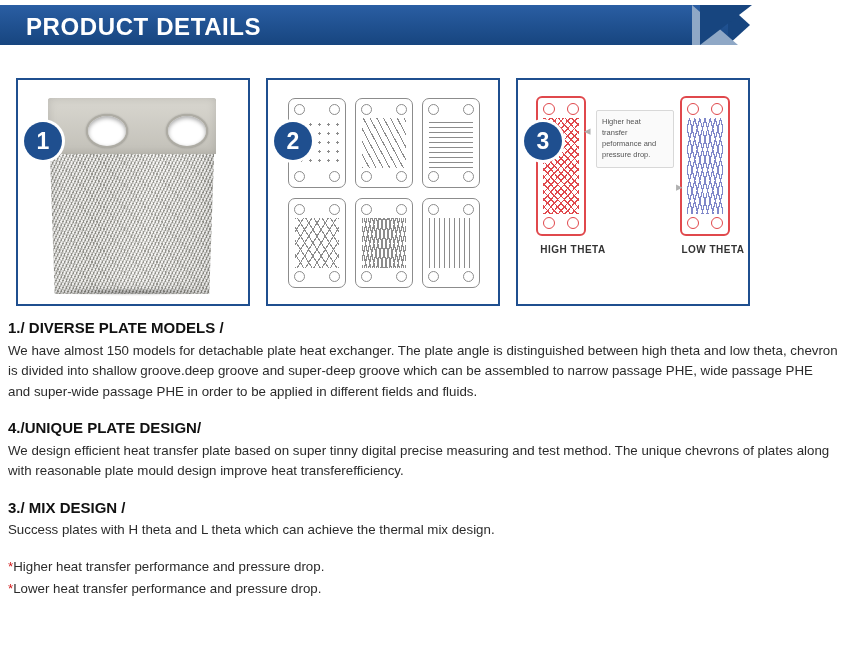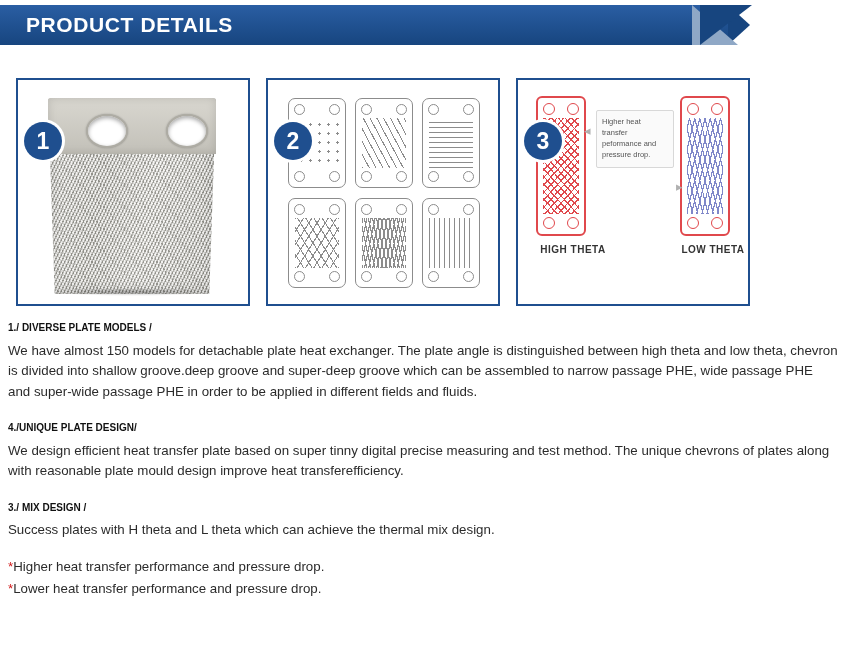--- a/index.html
+++ b/index.html
@@ -40,21 +40,21 @@
     width: 0;
     height: 0;
     border-top: 20px solid transparent;
     border-bottom: 20px solid transparent;
     border-left: 22px solid #17457f;
   }
   .banner-title {
     position: absolute;
     left: 26px;
     top: 13px;
-    font-size: 21px;
+    font-size: 24px;
     font-weight: bold;
     letter-spacing: 0.6px;
     color: #ffffff;
     z-index: 4;
   }
   .banner-arrow {
     position: absolute;
     left: 700px;
     top: 5px;
     width: 0;
@@ -306,21 +306,21 @@
     position: absolute;
     left: 8px;
     top: 318px;
     width: 830px;
     font-size: 13.3px;
     line-height: 20.5px;
     color: #222;
   }
   .sec-title {
     font-weight: bold;
-    font-size: 10px;
+    font-size: 15px;
     margin: 0 0 2px 0;
     color: #111;
   }
   .sec-body {
     margin: 0 0 16px 0;
     color: #2b2b2b;
   }
   .note {
     margin: 0;
     color: #2b2b2b;

